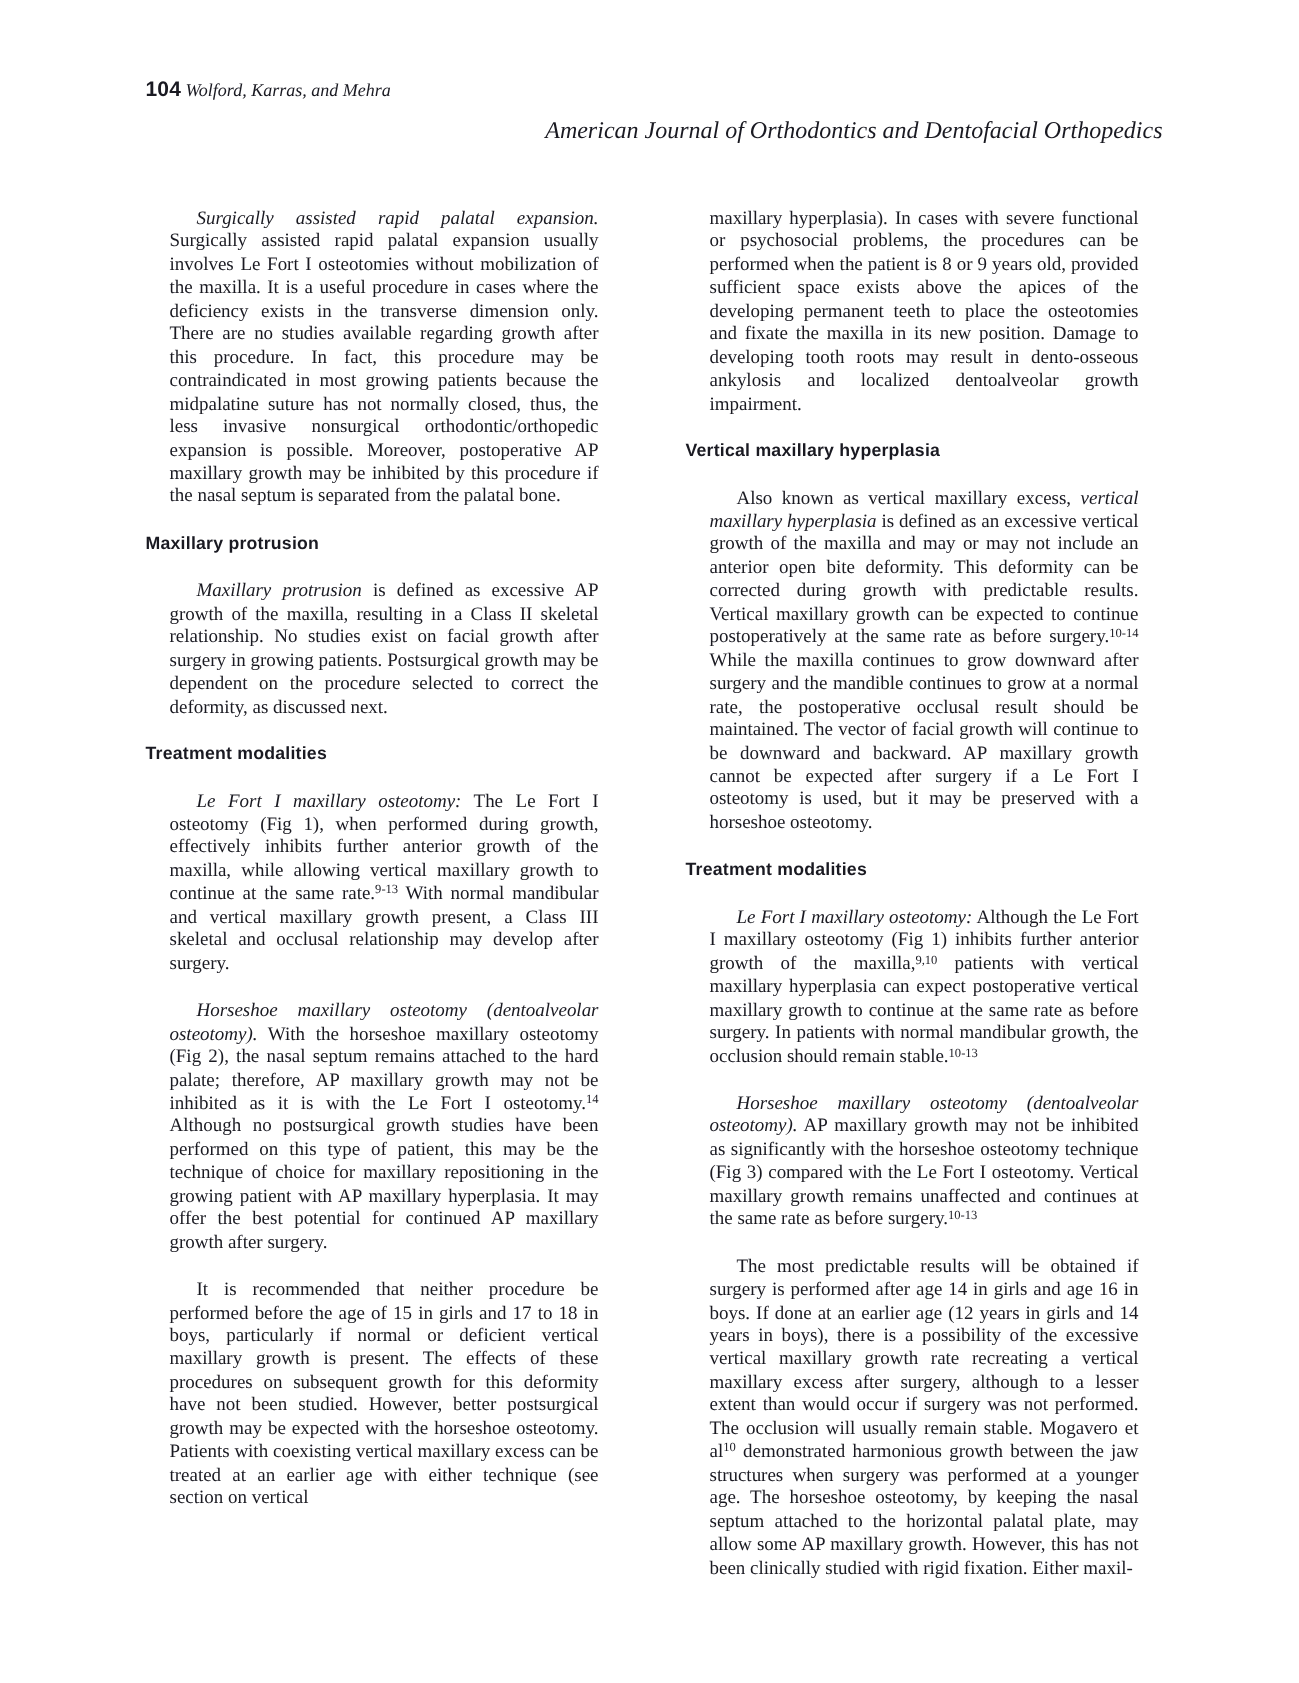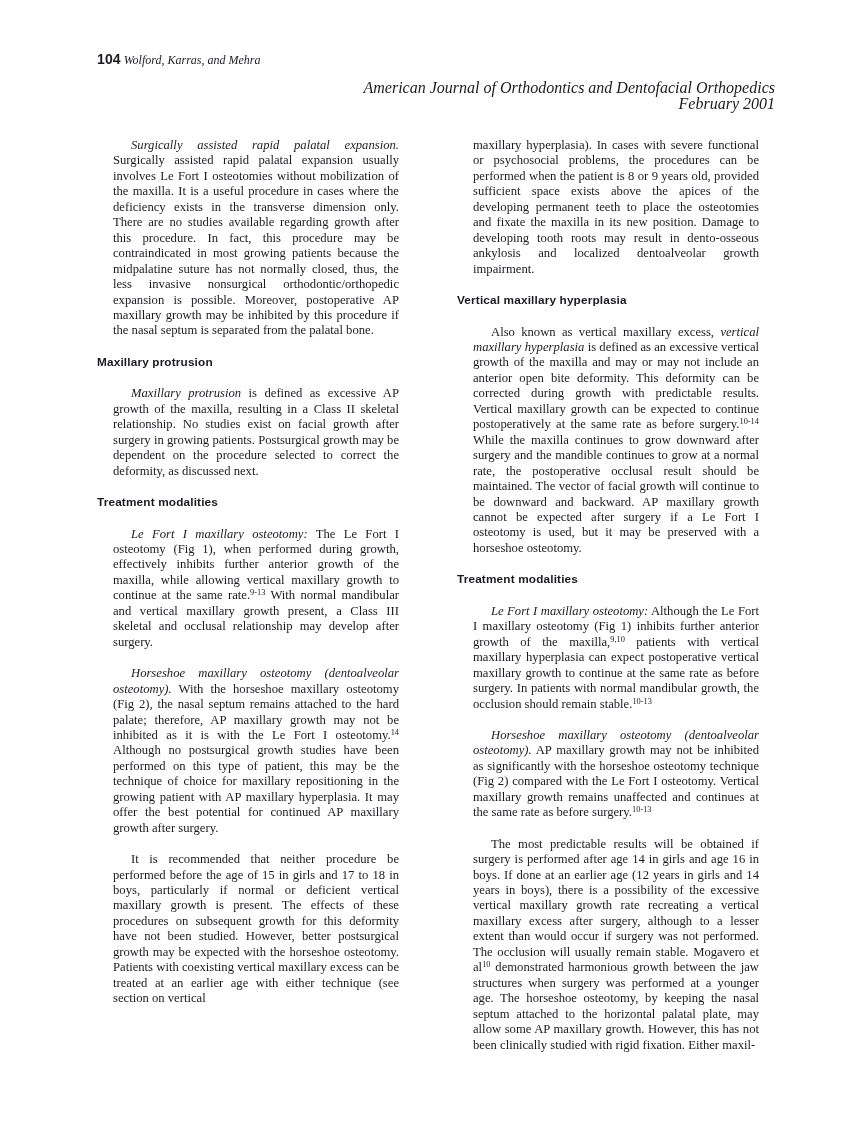--- a/index.html
+++ b/index.html
@@ -106,21 +106,20 @@
 <body>
 
 <div class="page">
 
   <div class="runhead">
     <div class="runhead-left">
       <span class="folio">104</span><span class="authors">&nbsp;<span>Wolford, Karras, and Mehra</span></span>
     </div>
     <div class="runhead-right">
       <div>American Journal of Orthodontics and Dentofacial Orthopedics</div>
-      <div>February 2001</div>
     </div>
   </div>
 
   <div class="cols">
 
     <div class="col col-left">
 
       <p class="body"><span class="lead">Surgically assisted rapid palatal expansion.</span><span> Surgically assisted rapid palatal expansion usually involves Le Fort I osteotomies without mobilization of the maxilla. It is a useful procedure in cases where the deficiency exists in the transverse dimension only. There are no studies available regarding growth after this procedure. In fact, this procedure may be contraindicated in most growing patients because the midpalatine suture has not normally closed, thus, the less invasive nonsurgical orthodontic/orthopedic expansion is possible. Moreover, postoperative AP maxillary growth may be inhibited by this procedure if the nasal septum is separated from the palatal bone.</span></p>
 
 
@@ -143,20 +142,20 @@
       <p class="body noindent">maxillary hyperplasia). In cases with severe functional or psychosocial problems, the procedures can be performed when the patient is 8 or 9 years old, provided sufficient space exists above the apices of the developing permanent teeth to place the osteotomies and fixate the maxilla in its new position. Damage to developing tooth roots may result in dento-osseous ankylosis and localized dentoalveolar growth impairment.</p>
 
       <h2 class="section sp-before-head">Vertical maxillary hyperplasia</h2>
 
       <p class="body sp-after-head"><span>Also known as vertical maxillary excess, </span><span class="lead">vertical maxillary hyperplasia</span><span> is defined as an excessive vertical growth of the maxilla and may or may not include an anterior open bite deformity. This deformity can be corrected during growth with predictable results. Vertical maxillary growth can be expected to continue postoperatively at the same rate as before surgery.</span><sup>10-14</sup><span> While the maxilla continues to grow downward after surgery and the mandible continues to grow at a normal rate, the postoperative occlusal result should be maintained. The vector of facial growth will continue to be downward and backward. AP maxillary growth cannot be expected after surgery if a Le Fort I osteotomy is used, but it may be preserved with a horseshoe osteotomy.</span></p>
 
       <h2 class="section sp-before-head">Treatment modalities</h2>
 
       <p class="body sp-after-head"><span class="lead">Le Fort I maxillary osteotomy:</span><span> Although the Le Fort I maxillary osteotomy (Fig 1) inhibits further anterior growth of the maxilla,</span><sup>9,10</sup><span> patients with vertical maxillary hyperplasia can expect postoperative vertical maxillary growth to continue at the same rate as before surgery. In patients with normal mandibular growth, the occlusion should remain stable.</span><sup>10-13</sup></p>
 
-      <p class="body"><span class="lead">Horseshoe maxillary osteotomy (dentoalveolar osteotomy).</span><span> AP maxillary growth may not be inhibited as significantly with the horseshoe osteotomy technique (Fig 2) compared with the Le Fort I osteotomy. Vertical maxillary growth remains unaffected and continues at the same rate as before surgery.</span><sup>10-13</sup></p>
+      <p class="body"><span class="lead">Horseshoe maxillary osteotomy (dentoalveolar osteotomy).</span><span> AP maxillary growth may not be inhibited as significantly with the horseshoe osteotomy technique (Fig 3) compared with the Le Fort I osteotomy. Vertical maxillary growth remains unaffected and continues at the same rate as before surgery.</span><sup>10-13</sup></p>
 
       <p class="body"><span>The most predictable results will be obtained if surgery is performed after age 14 in girls and age 16 in boys. If done at an earlier age (12 years in girls and 14 years in boys), there is a possibility of the excessive vertical maxillary growth rate recreating a vertical maxillary excess after surgery, although to a lesser extent than would occur if surgery was not performed. The occlusion will usually remain stable. Mogavero et al</span><sup>10</sup><span> demonstrated harmonious growth between the jaw structures when surgery was performed at a younger age. The horseshoe osteotomy, by keeping the nasal septum attached to the horizontal palatal plate, may allow some AP maxillary growth. However, this has not been clinically studied with rigid fixation. Either maxil-</span></p>
 
     </div>
 
   </div>
 </div>
 
 </body></html>

